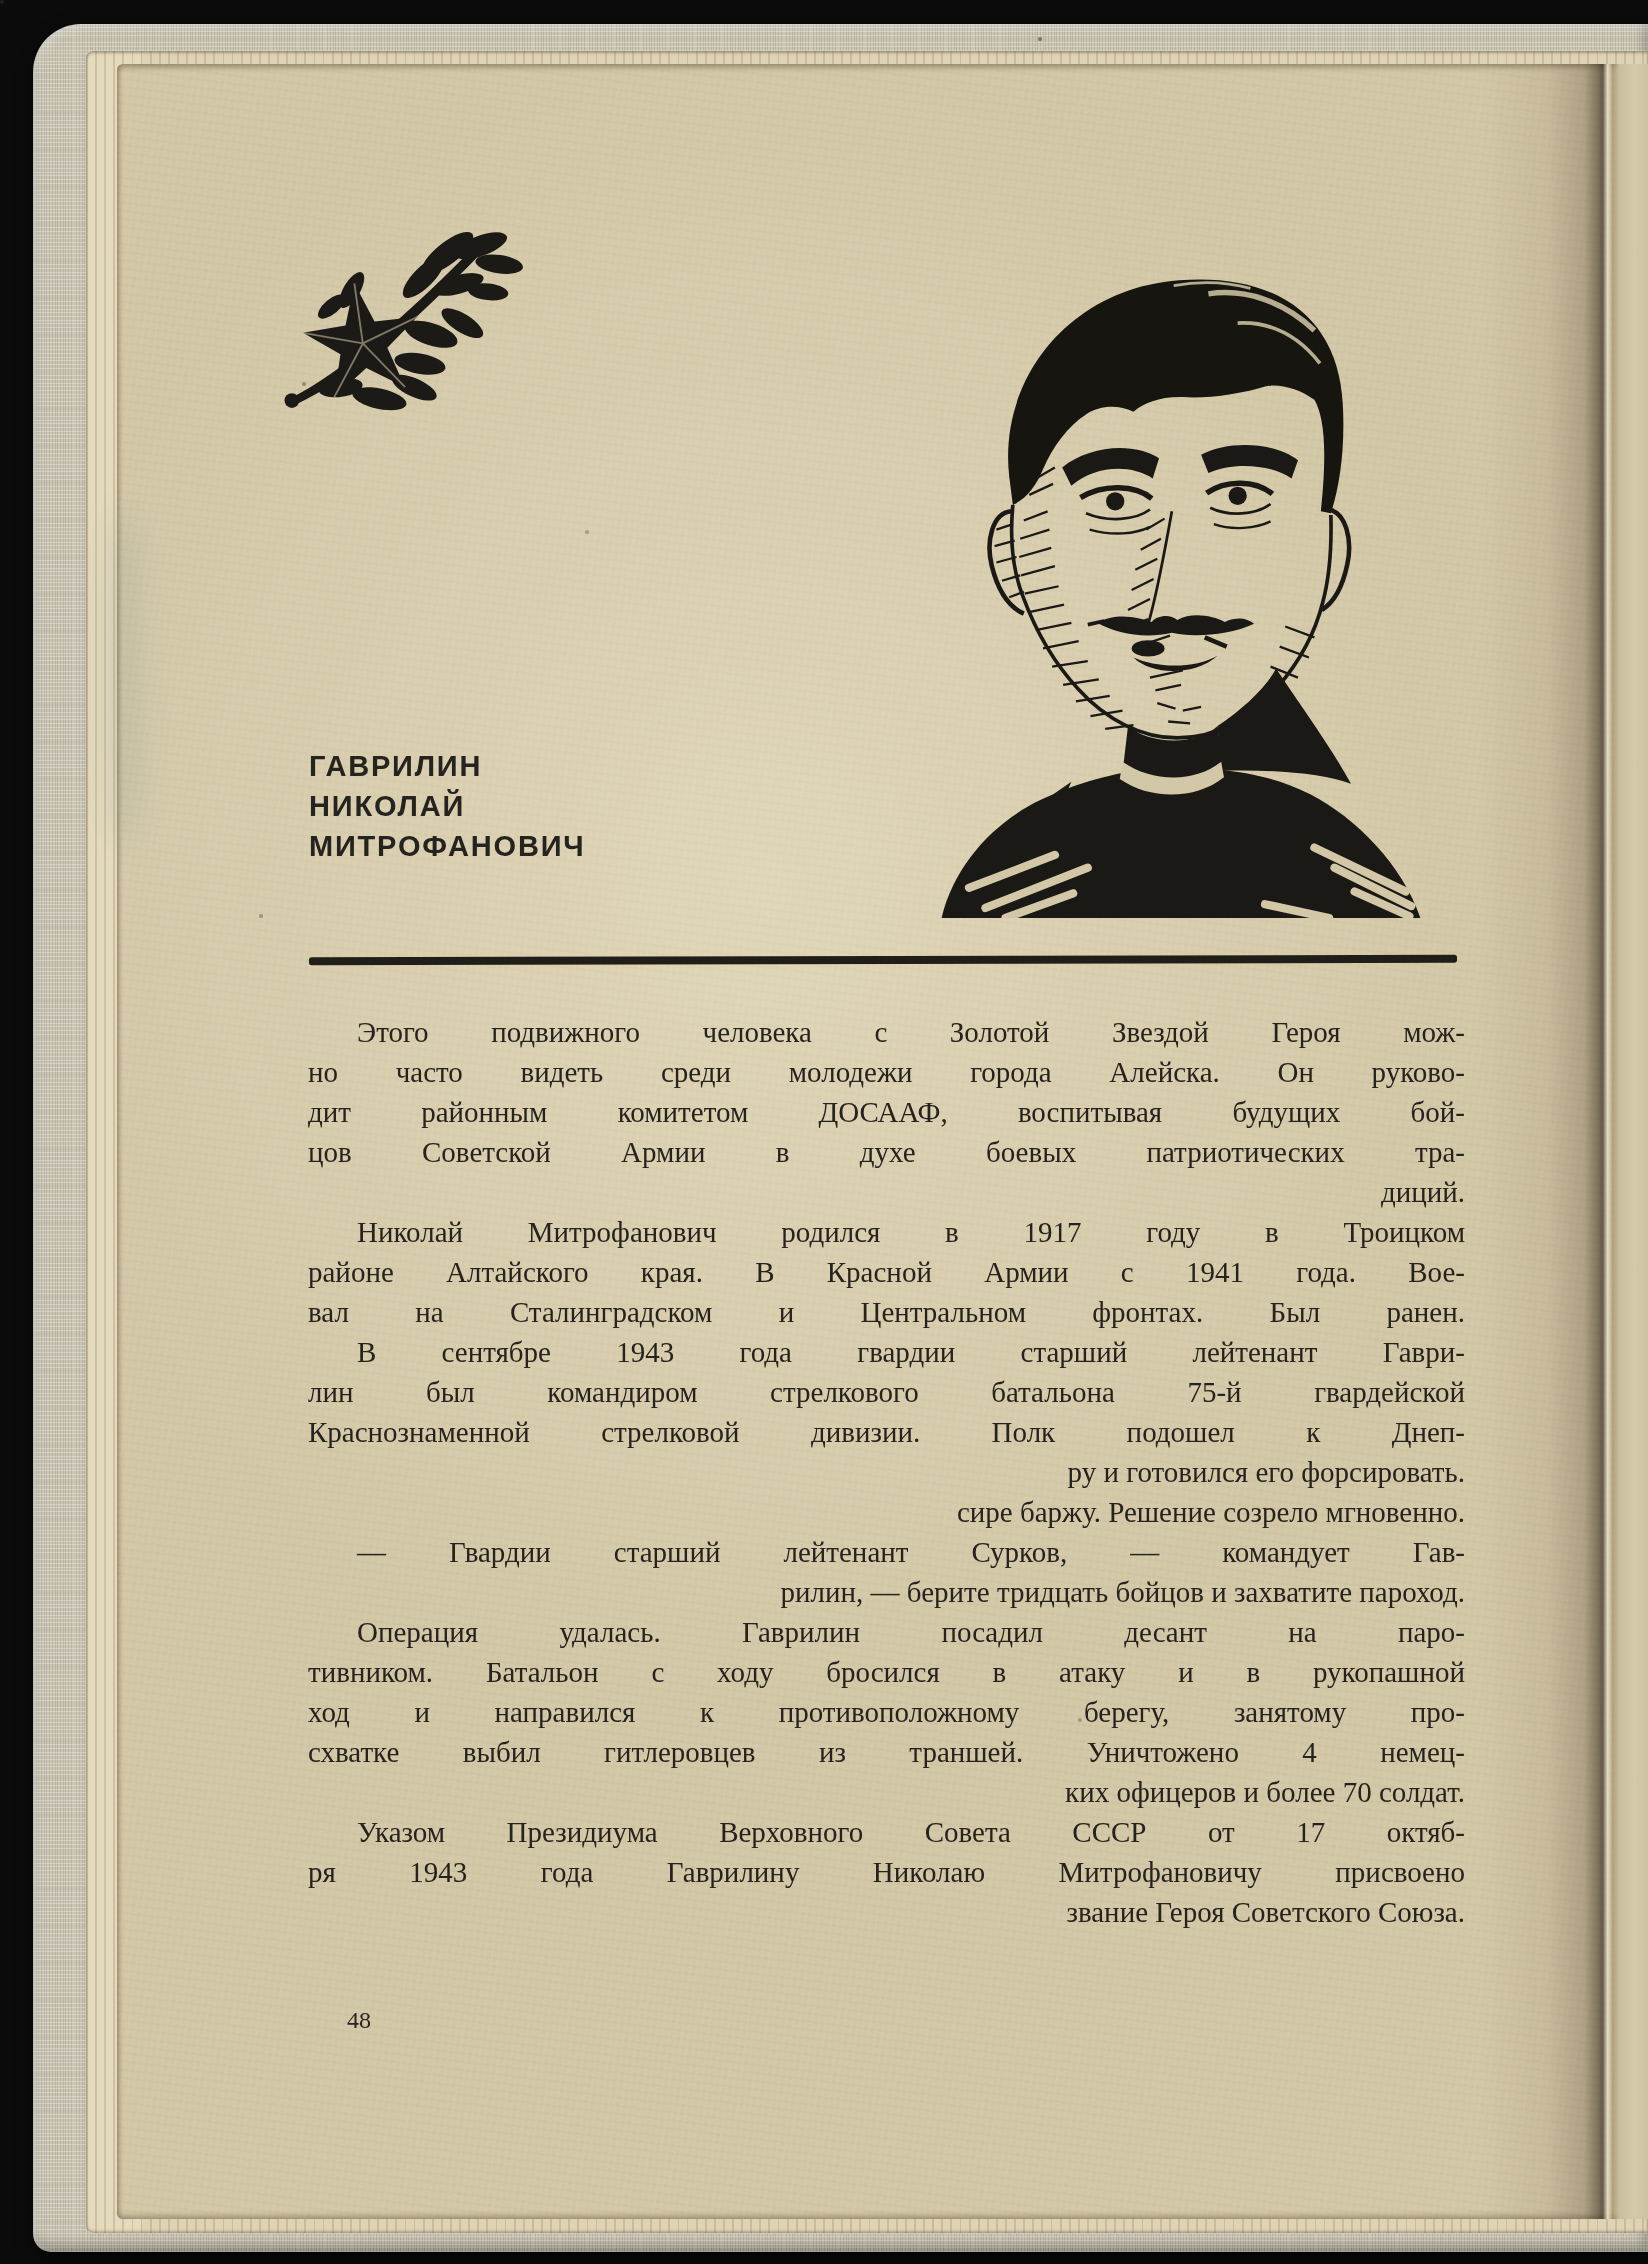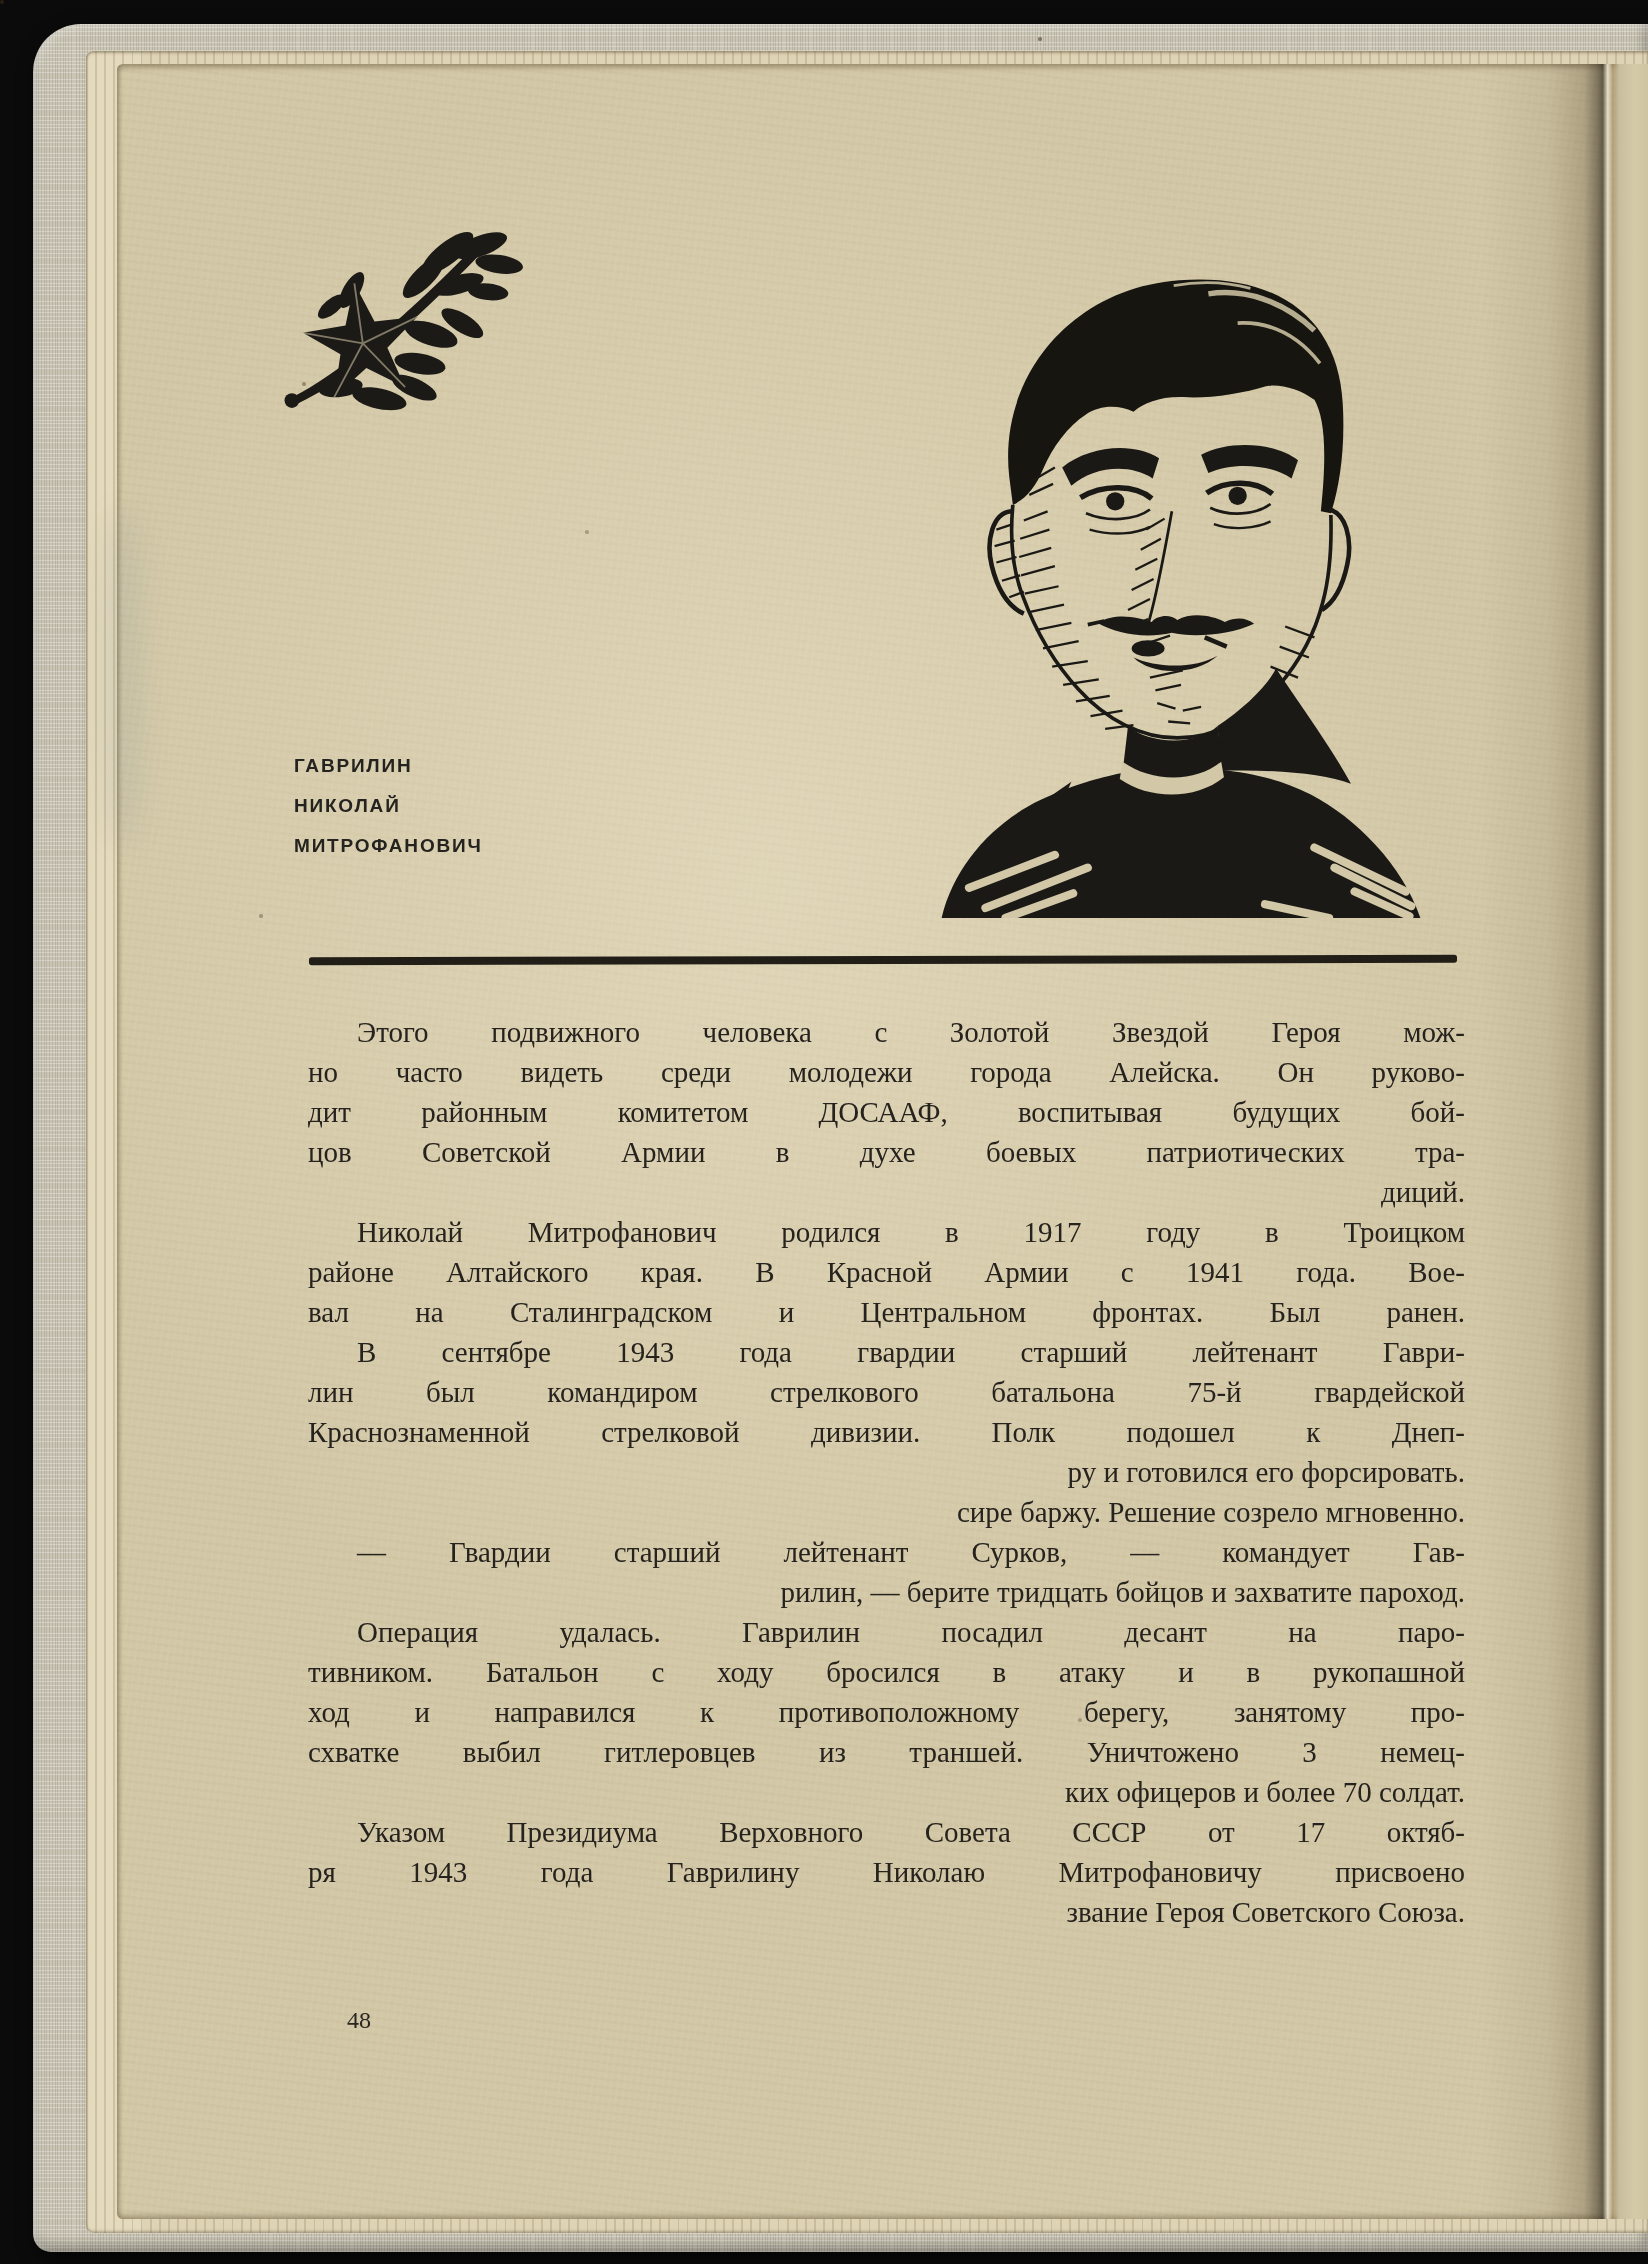--- a/index.html
+++ b/index.html
@@ -38,22 +38,22 @@
             #c9be9e 83%, #d4c9a8 92%, #cfc4a2 100%);}
   .stain{position:absolute;left:102px;top:512px;width:42px;height:329px;background:rgba(110,130,150,.12);
          filter:blur(12.8px);border-radius:40%;}
   .speck{position:absolute;left:0;top:0;width:3.7px;height:3.7px;border-radius:50%;background:rgba(60,48,28,.55);
          box-shadow: 1038px 37px 0 rgba(60,48,28,.5), 259px 914px 0 rgba(60,48,28,.35),
                      585px 530px 0 rgba(60,48,28,.3), 1078px 1718px 0 rgba(60,48,28,.3),
                      302px 382px 0 rgba(60,48,28,.4);}
   
   .emblem{position:absolute;left:267px;top:205px;width:258px;height:217px;}
   .portrait{position:absolute;left:916px;top:228px;width:530px;height:690px;}
-  .name-block{position:absolute;left:294px;top:746px;color:#25231f;
-         font-family:"Liberation Sans",sans-serif;font-weight:bold;font-size:19px;
+  .name-block{position:absolute;left:309px;top:746px;color:#25231f;
+         font-family:"Liberation Sans",sans-serif;font-weight:bold;font-size:29px;
          line-height:40px;letter-spacing:1.8px;}
   .rule{position:absolute;left:309px;top:956px;width:1148px;height:8.2px;background:#211e18;
          border-radius:2.7px;transform:rotate(-.12deg);}
   .body-text{position:absolute;left:308px;top:1012px;width:1157px;color:#26221d;
          font-size:29px;line-height:40px;}
   .line{width:100%;text-align:right;}
   .line.j{text-align:justify;text-align-last:justify;}
   .line.ind{text-indent:49px;}
   .page-num{position:absolute;left:347px;top:2007px;font-size:24px;color:#2a2620;}
 </style>
@@ -221,21 +221,21 @@
       <div class="line j ind">В сентябре 1943 года гвардии старший лейтенант Гаври-</div>
       <div class="line j">лин был командиром стрелкового батальона 75-й гвардейской</div>
       <div class="line j">Краснознаменной стрелковой дивизии. Полк подошел к Днеп-</div>
       <div class="line">ру и готовился его форсировать.</div>
       <div class="line">сире баржу. Решение созрело мгновенно.</div>
       <div class="line j ind">— Гвардии старший лейтенант Сурков, — командует Гав-</div>
       <div class="line">рилин, — берите тридцать бойцов и захватите пароход.</div>
       <div class="line j ind">Операция удалась. Гаврилин посадил десант на паро-</div>
       <div class="line j">тивником. Батальон с ходу бросился в атаку и в рукопашной</div>
       <div class="line j">ход и направился к противоположному берегу, занятому про-</div>
-      <div class="line j">схватке выбил гитлеровцев из траншей. Уничтожено 3 немец-</div>
+      <div class="line j">схватке выбил гитлеровцев из траншей. Уничтожено 4 немец-</div>
       <div class="line">ких офицеров и более 70 солдат.</div>
       <div class="line j ind">Указом Президиума Верховного Совета СССР от 17 октяб-</div>
       <div class="line j">ря 1943 года Гаврилину Николаю Митрофановичу присвоено</div>
       <div class="line">звание Героя Советского Союза.</div>
     </div>
 
   <div class="page-num">48</div>
 
 </div>
 

